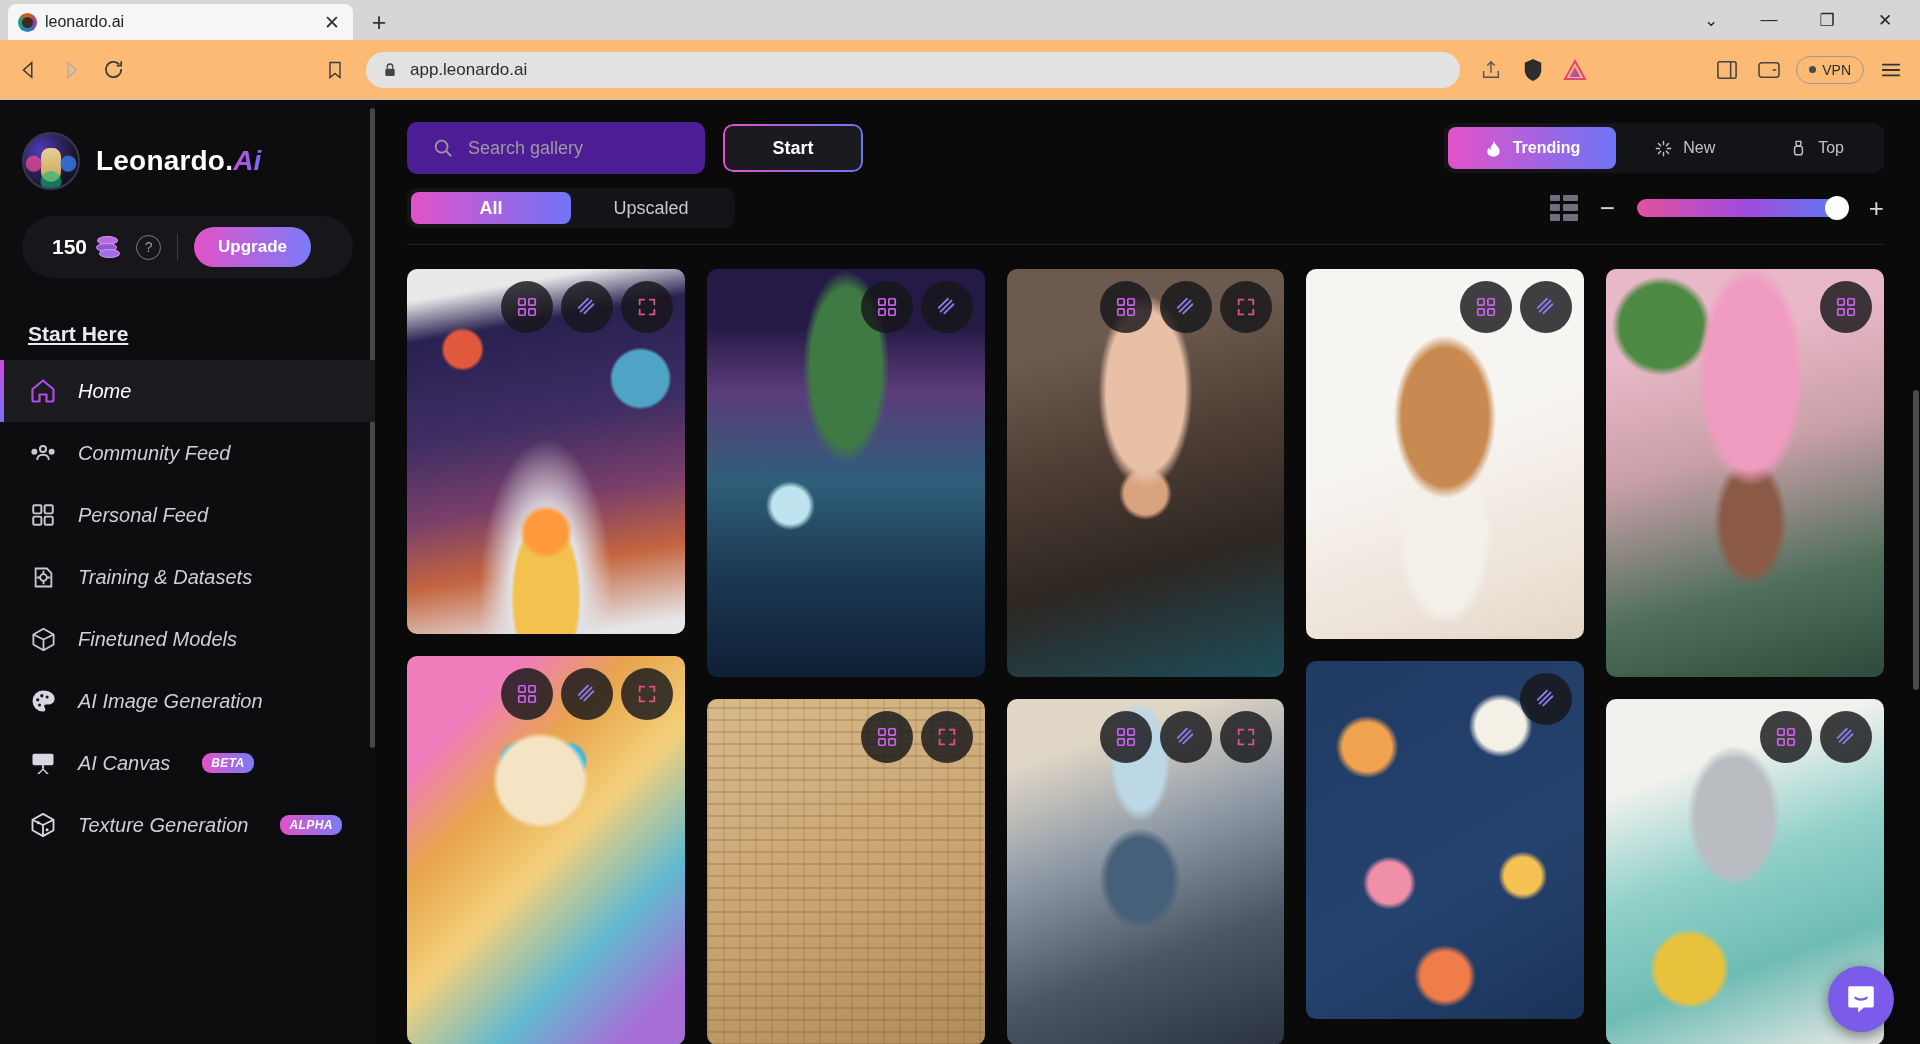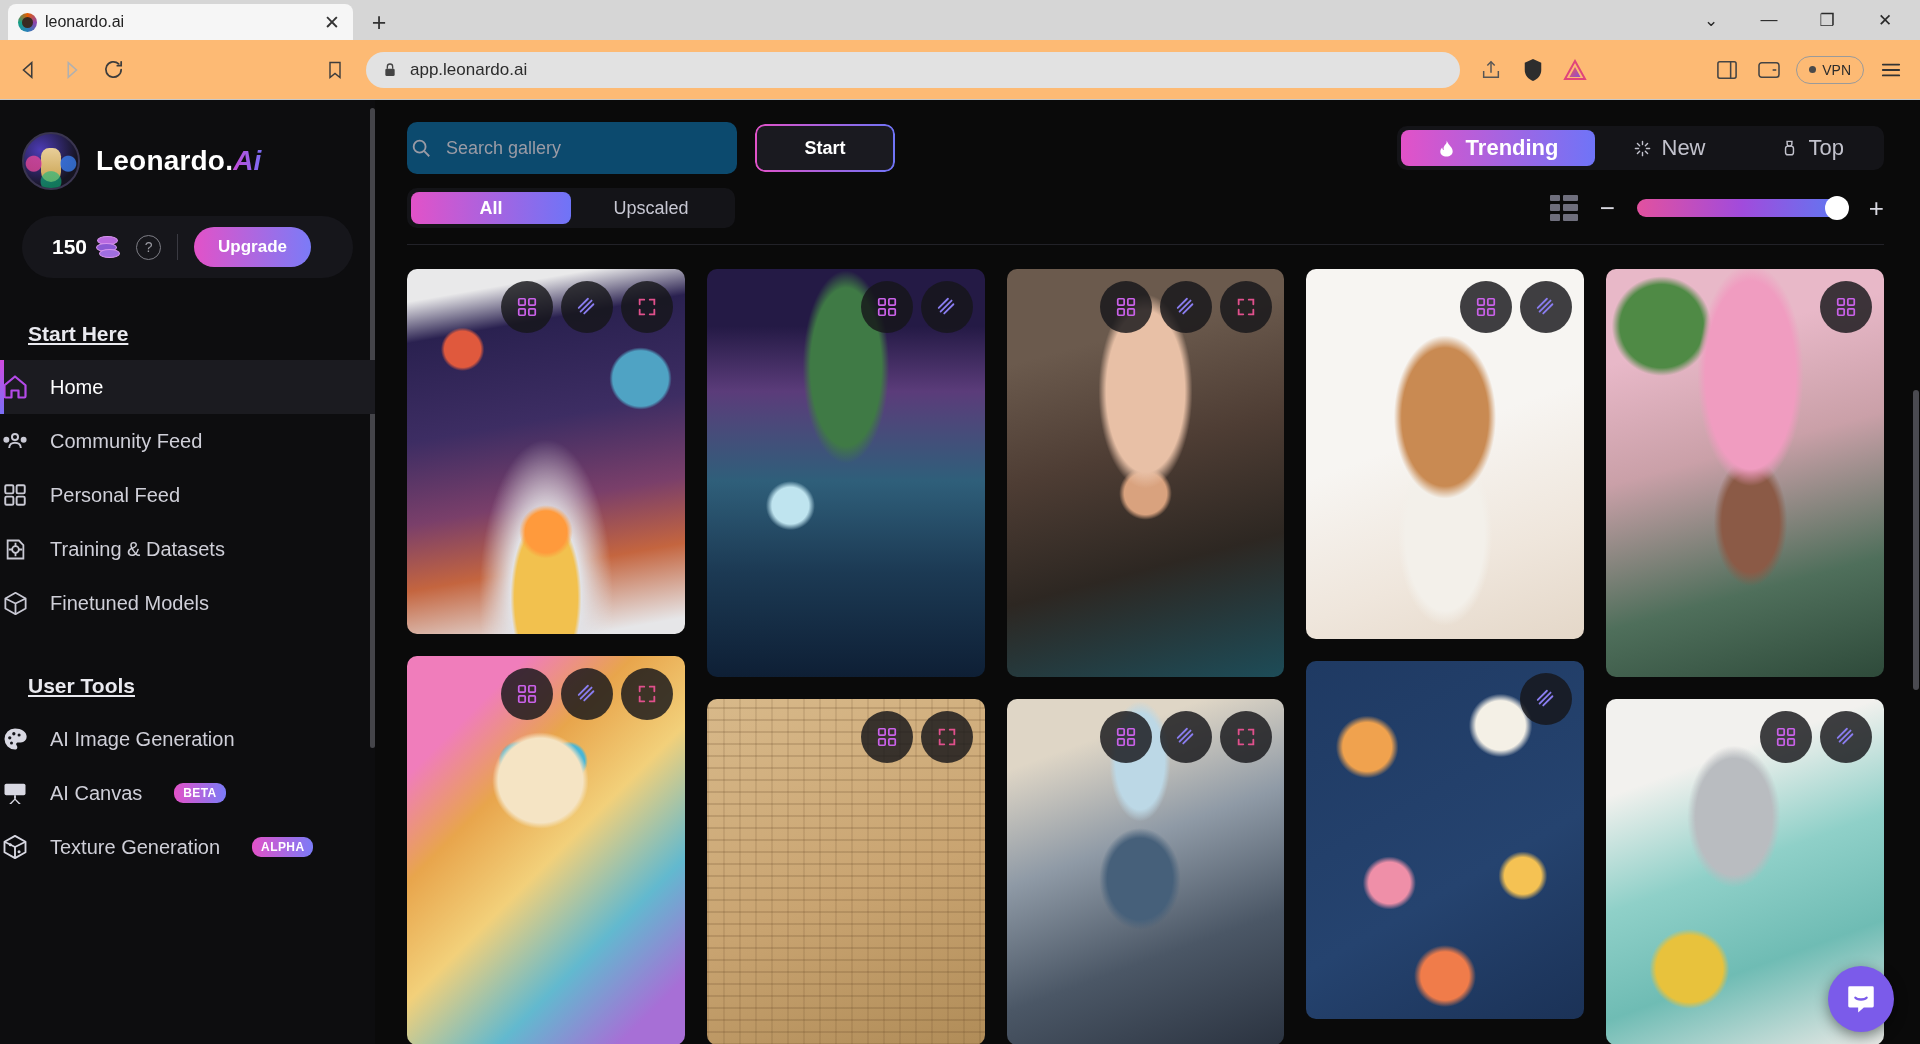--- a/index.html
+++ b/index.html
@@ -152,22 +152,22 @@
     background: linear-gradient(90deg, #e252c8, #7b7bf7);
     color: #fff; font-size: 17px; font-weight: 700; cursor: pointer;
     font-family: "Liberation Sans", sans-serif;
   }
 
   .nav-section-title {
     font-size: 21px; font-weight: 700; color: #e9e9ef;
     padding: 0 0 0 28px; margin: 44px 0 14px 0; text-decoration: underline;
   }
   .nav-item {
-    height: 54px; display: flex; align-items: center; gap: 20px;
-    cursor: pointer; color: #cfcfd8; font-size: 20px;
+    height: 62px; display: flex; align-items: center; gap: 20px;
+    padding-left: 28px; cursor: pointer; color: #cfcfd8; font-size: 20px; font-style: italic;
   }
   .nav-item.active { background: #1b1b20; color: #ffffff; position: relative; }
   .nav-item.active::before {
     content: ""; position: absolute; left: 0; top: 0; bottom: 0;
     width: 4px; background: linear-gradient(#d14be0, #7b6ef6);
   }
   .nav-icon { width: 30px; height: 30px; flex: 0 0 auto; display: flex; align-items: center; justify-content: center; }
   .nav-label { white-space: nowrap; }
   .badge {
     font-size: 12px; font-weight: 700; color: #fff; padding: 3px 9px;
@@ -178,44 +178,44 @@
   
   #main { flex: 1; height: 954px; background: #0a0a0a; position: relative; overflow: hidden; }
   #main-scrollbar {
     position: absolute; right: 1px; top: 290px; width: 6px; height: 300px;
     background: #4a4a50; border-radius: 3px; z-index: 30;
   }
 
   #gallery-toolbar { padding: 22px 36px 0 32px; }
   #toolbar-row1 { display: flex; align-items: center; gap: 18px; }
   #search-box {
-    width: 330px; height: 52px; background: #0c4a6e; border-radius: 10px;
-    display: flex; align-items: center; gap: 14px; padding: 0 3px;
+    width: 298px; height: 52px; background: #4c1d95; border-radius: 10px;
+    display: flex; align-items: center; gap: 14px; padding: 0 25px;
   }
   #search-placeholder { font-size: 18px; color: #9b9ba5; }
   #search-btn {
     width: 140px; height: 48px; border-radius: 10px; font-size: 18px;
     font-weight: 700; color: #fff; cursor: pointer; background: #1a1a20;
     border: 2px solid transparent; position: relative;
     font-family: "Liberation Sans", sans-serif;
   }
   #search-btn::before {
     content: ""; position: absolute; inset: -2px; border-radius: 10px; padding: 2px;
     background: linear-gradient(90deg, #e252c8, #6f74f7);
     -webkit-mask: linear-gradient(#000 0 0) content-box, linear-gradient(#000 0 0);
     -webkit-mask-composite: xor; mask-composite: exclude; pointer-events: none;
   }
 
   #sort-tabs {
     margin-left: auto; display: flex; align-items: center;
     background: #141418; border-radius: 10px; padding: 4px; gap: 2px;
   }
   .sort-tab {
-    height: 36px; display: flex; align-items: center; justify-content: center;
-    gap: 10px; padding: 0 36px; border-radius: 8px; font-size: 22px;
+    height: 42px; display: flex; align-items: center; justify-content: center;
+    gap: 10px; padding: 0 36px; border-radius: 8px; font-size: 16px;
     color: #c2c2cc; cursor: pointer; white-space: nowrap;
   }
   .sort-tab.active {
     background: linear-gradient(90deg, #e252c8, #6f74f7);
     color: #fff; font-weight: 700;
   }
 
   #toolbar-row2 { display: flex; align-items: center; margin-top: 14px; }
   #filter-tabs {
     display: flex; background: #141418; border-radius: 10px; padding: 4px;
@@ -442,21 +442,20 @@
     <div class="nav-item">
       <span class="nav-icon">
         <svg width="27" height="27" viewBox="0 0 24 24" fill="none" stroke="#c9c9d4" stroke-width="1.6" stroke-linejoin="round">
           <path d="M12 2.5 21 7.5v9L12 21.5 3 16.5v-9z"></path>
             <path d="M12 12 21 7.5M12 12 3 7.5M12 12v9.5"></path>
         </svg>
       </span>
       <span class="nav-label">Finetuned Models</span>
     </div>
 
-    <div class="nav-section-title">User Tools</div>
 
     <div class="nav-item">
       <span class="nav-icon">
         <svg width="28" height="28" viewBox="0 0 24 24" fill="#d8d8e2">
           <path d="M12 3a9 9 0 0 0 0 18c1.2 0 2-.9 2-2 0-1.4-1-1.6-1-2.6 0-.9.7-1.4 1.7-1.4H17a5 5 0 0 0 5-5c0-4.1-4.5-7-10-7z"></path>
           <circle cx="7.5" cy="11" r="1.4" fill="#16161b"></circle>
             <circle cx="11" cy="7.5" r="1.4" fill="#16161b"></circle>
           <circle cx="15.5" cy="8.5" r="1.3" fill="#16161b"></circle>
             <circle cx="9" cy="15.5" r="1.3" fill="#16161b"></circle>
         </svg>

